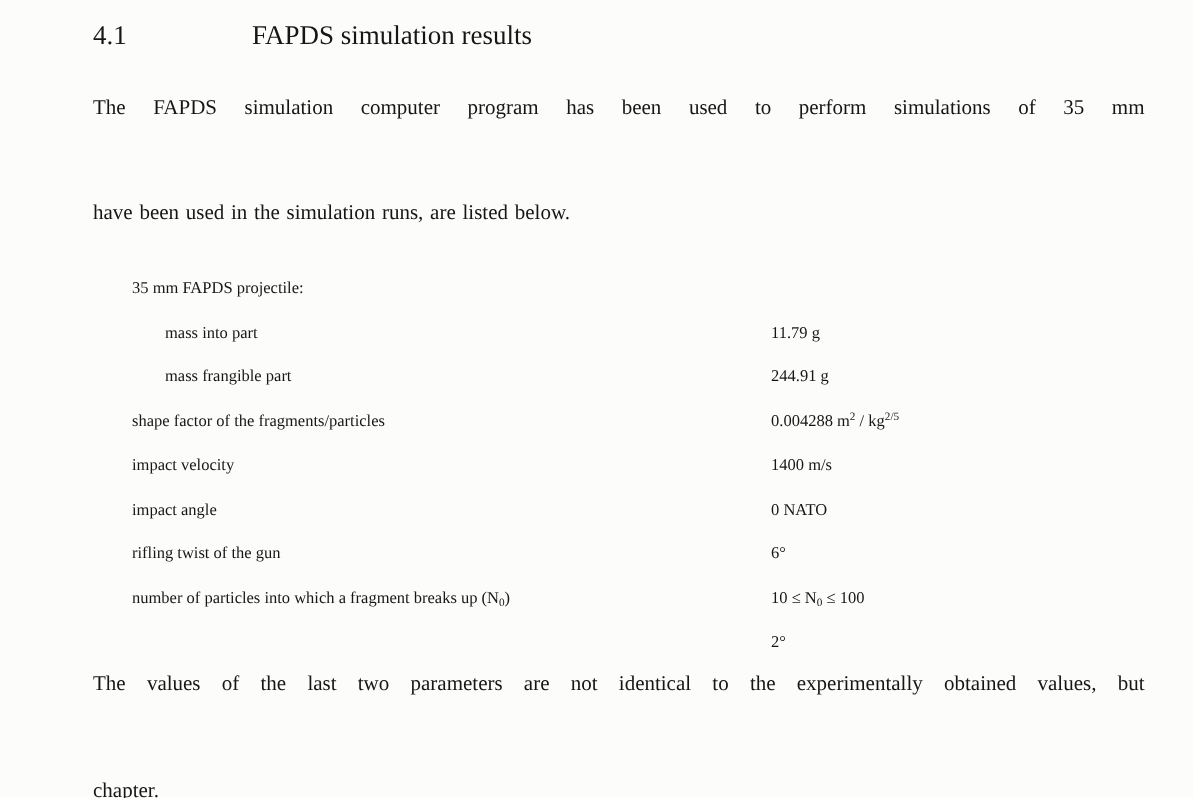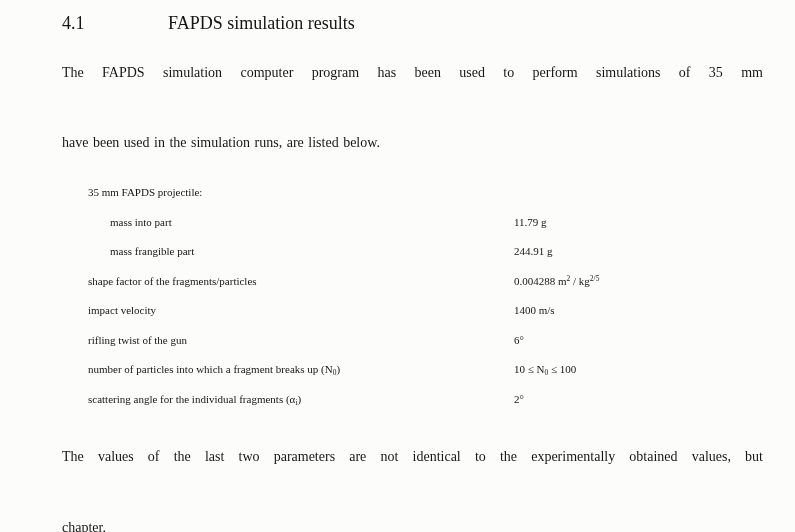--- a/index.html
+++ b/index.html
@@ -69,23 +69,24 @@
     <div class="jline last">have been used in the simulation runs, are listed below.</div>
   </div>
 
   <div class="params">
     <div class="group-label">35 mm FAPDS projectile:</div>
     <div id="rows">
         <div class="prow indent2"><span class="plabel">mass into part</span><span class="pvalue">11.79 g</span></div>
         <div class="prow indent2"><span class="plabel">mass frangible part</span><span class="pvalue">244.91 g</span></div>
         <div class="prow indent1"><span class="plabel">shape factor of the fragments/particles</span><span class="pvalue">0.004288 m<sup>2</sup> / kg<sup>2/5</sup></span></div>
         <div class="prow indent1"><span class="plabel">impact velocity</span><span class="pvalue">1400 m/s</span></div>
+        <div class="prow indent1"><span class="plabel">impact angle</span><span class="pvalue">0 NATO</span></div>
         <div class="prow indent1"><span class="plabel">rifling twist of the gun</span><span class="pvalue">6°</span></div>
         <div class="prow indent1"><span class="plabel">number of particles into which a fragment breaks up (N<sub>0</sub>)</span><span class="pvalue">10 ≤ N<sub>0</sub> ≤ 100</span></div>
-        <div class="prow indent1"><span class="plabel">scattering angle for the individual fragments (α<sub>i</sub>)</span><span class="pvalue">2°</span></div>
+        <div class="prow indent1"><span class="pvalue">2°</span></div>
       </div>
   </div>
 
   <div class="para closing">
     <div class="jline">The values of the last two parameters are not identical to the experimentally obtained values, but</div>
     <div class="jline last">chapter.</div>
   </div>
 
 </div>
 

